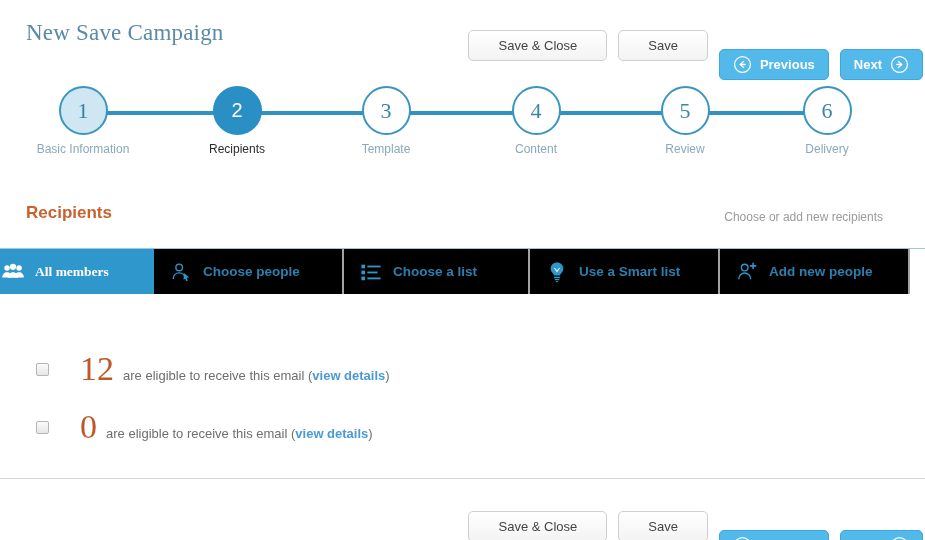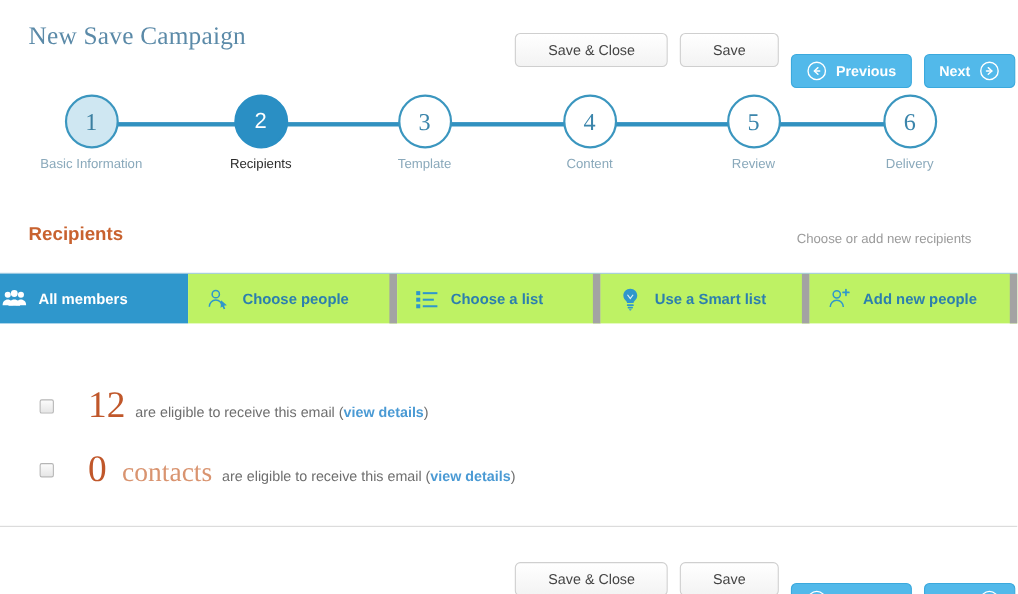--- a/index.html
+++ b/index.html
@@ -169,22 +169,22 @@
     display: flex;
     border-top: 1px solid #9cc8df;
     box-sizing: border-box;
   }
   .tab {
     display: flex;
     align-items: center;
     gap: 11px;
     padding: 0 16px;
     box-sizing: border-box;
-    background: #bef264;
-    border-right: 7px solid #a3a3a3;
+    background: #000000;
+    border-right: 2px solid #a3a3a3;
     color: #2c7fae;
     font-size: 13.5px;
     font-weight: bold;
     white-space: nowrap;
     cursor: pointer;
   }
   .tab.active {
     background: #2f97cc;
     color: #ffffff;
     border-right: none;
@@ -323,21 +323,21 @@
       <div class="step-label">Delivery</div>
     </div>
   </div>
 
 <div class="section-head">
   <div class="section-title">Recipients</div>
   <div class="section-hint">Choose or add new recipients</div>
 </div>
 
 <div class="tabs" id="tabs">
-    <div class="tab active" style="width: 172px; padding-left: 2px;">
+    <div class="tab active" style="width: 154px; padding-left: 2px; font-family: Liberation Serif, serif;">
       <span class="tab-icon">
         <svg width="22" height="22" viewBox="0 0 24 24">
           <circle cx="5.5" cy="7.5" r="3" fill="#ffffff"></circle>
           <path d="M0.3 18 c0-3.4 2.4-5.6 5.2-5.6 s5.2 2.2 5.2 5.6 z" fill="#ffffff"></path>
           <circle cx="12" cy="6.3" r="3.4" fill="#ffffff"></circle>
           <path d="M6.2 18.4 c0-3.8 2.6-6.2 5.8-6.2 s5.8 2.4 5.8 6.2 z" fill="#ffffff"></path>
           <circle cx="18.6" cy="7.5" r="3" fill="#ffffff"></circle>
           <path d="M13.4 18 c0-3.4 2.4-5.6 5.2-5.6 s5.2 2.2 5.2 5.6 z" fill="#ffffff"></path>
         </svg>
       </span>
@@ -395,21 +395,20 @@
       <span class="row-check"></span>
       <span class="row-text">
         <span class="row-count">12</span>
         <span class="row-rest"><span>are eligible to receive this email (</span><a class="row-link">view details</a><span>)</span></span>
       </span>
     </div>
     <div class="row">
       <span class="row-check"></span>
       <span class="row-text">
         <span class="row-count">0</span>
-        <span class="row-kind">contacts</span>
         <span class="row-rest"><span>are eligible to receive this email (</span><a class="row-link">view details</a><span>)</span></span>
       </span>
     </div>
   </div>
 
 <div class="divider"></div>
 <div class="btn-bar-bottom" id="bottom-buttons">
     <div class="btn btn-plain">
       <span>Save &amp; Close</span>
     </div>

